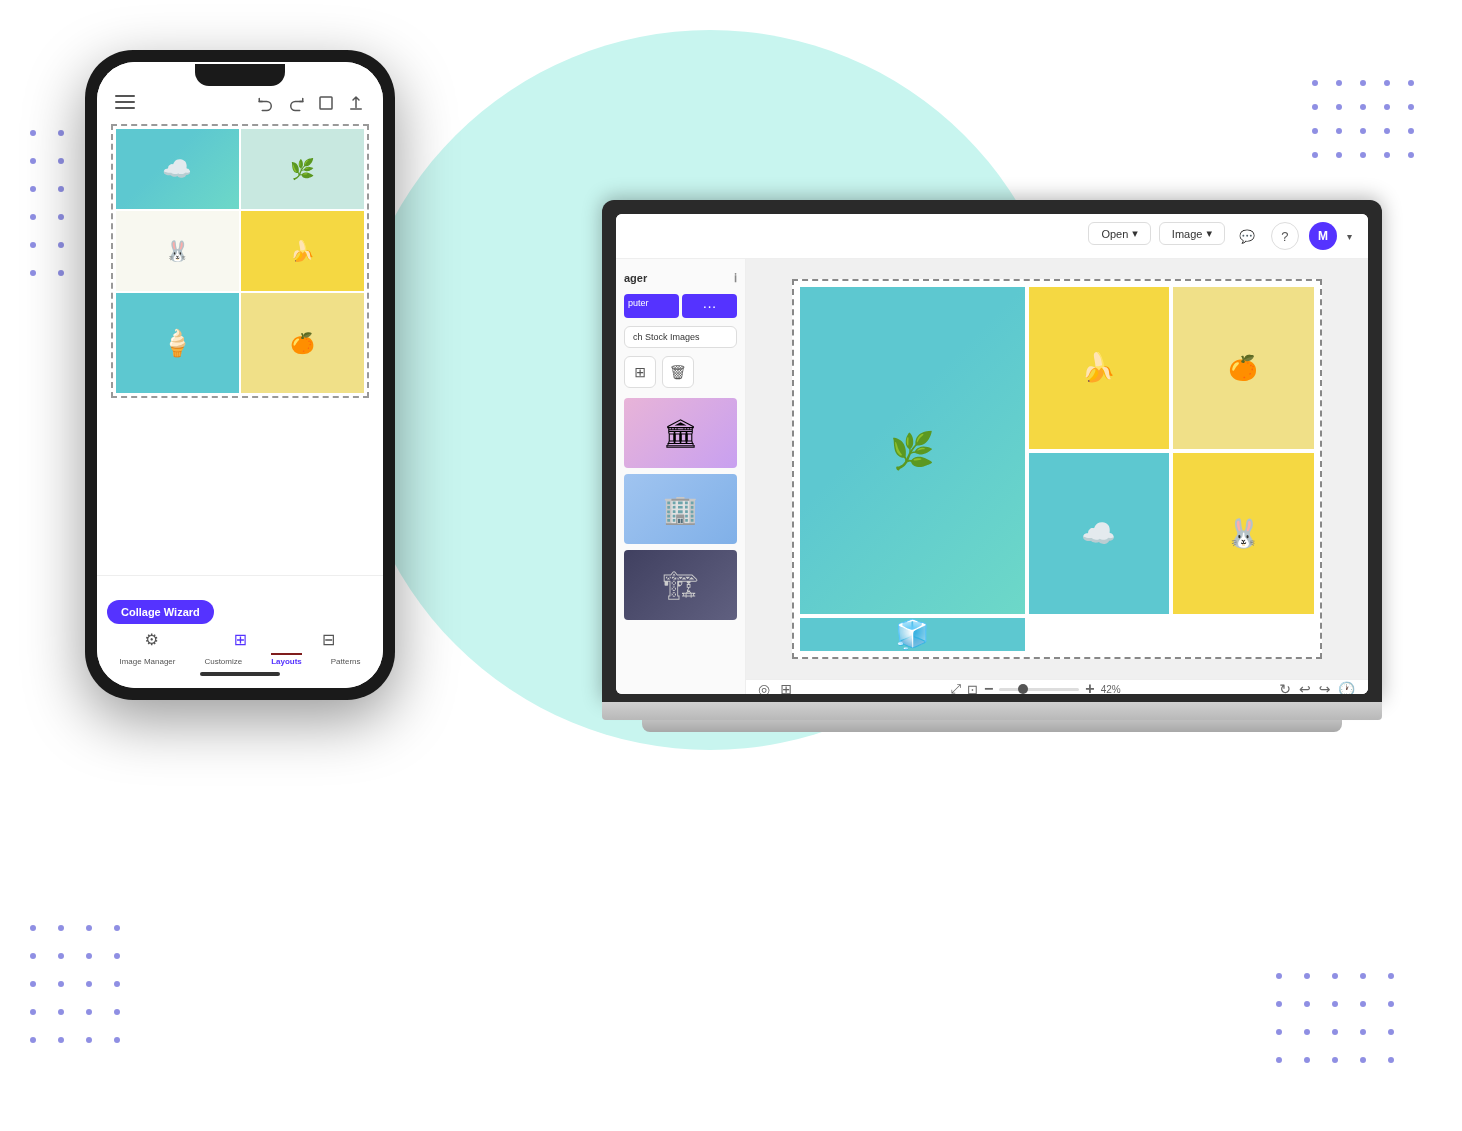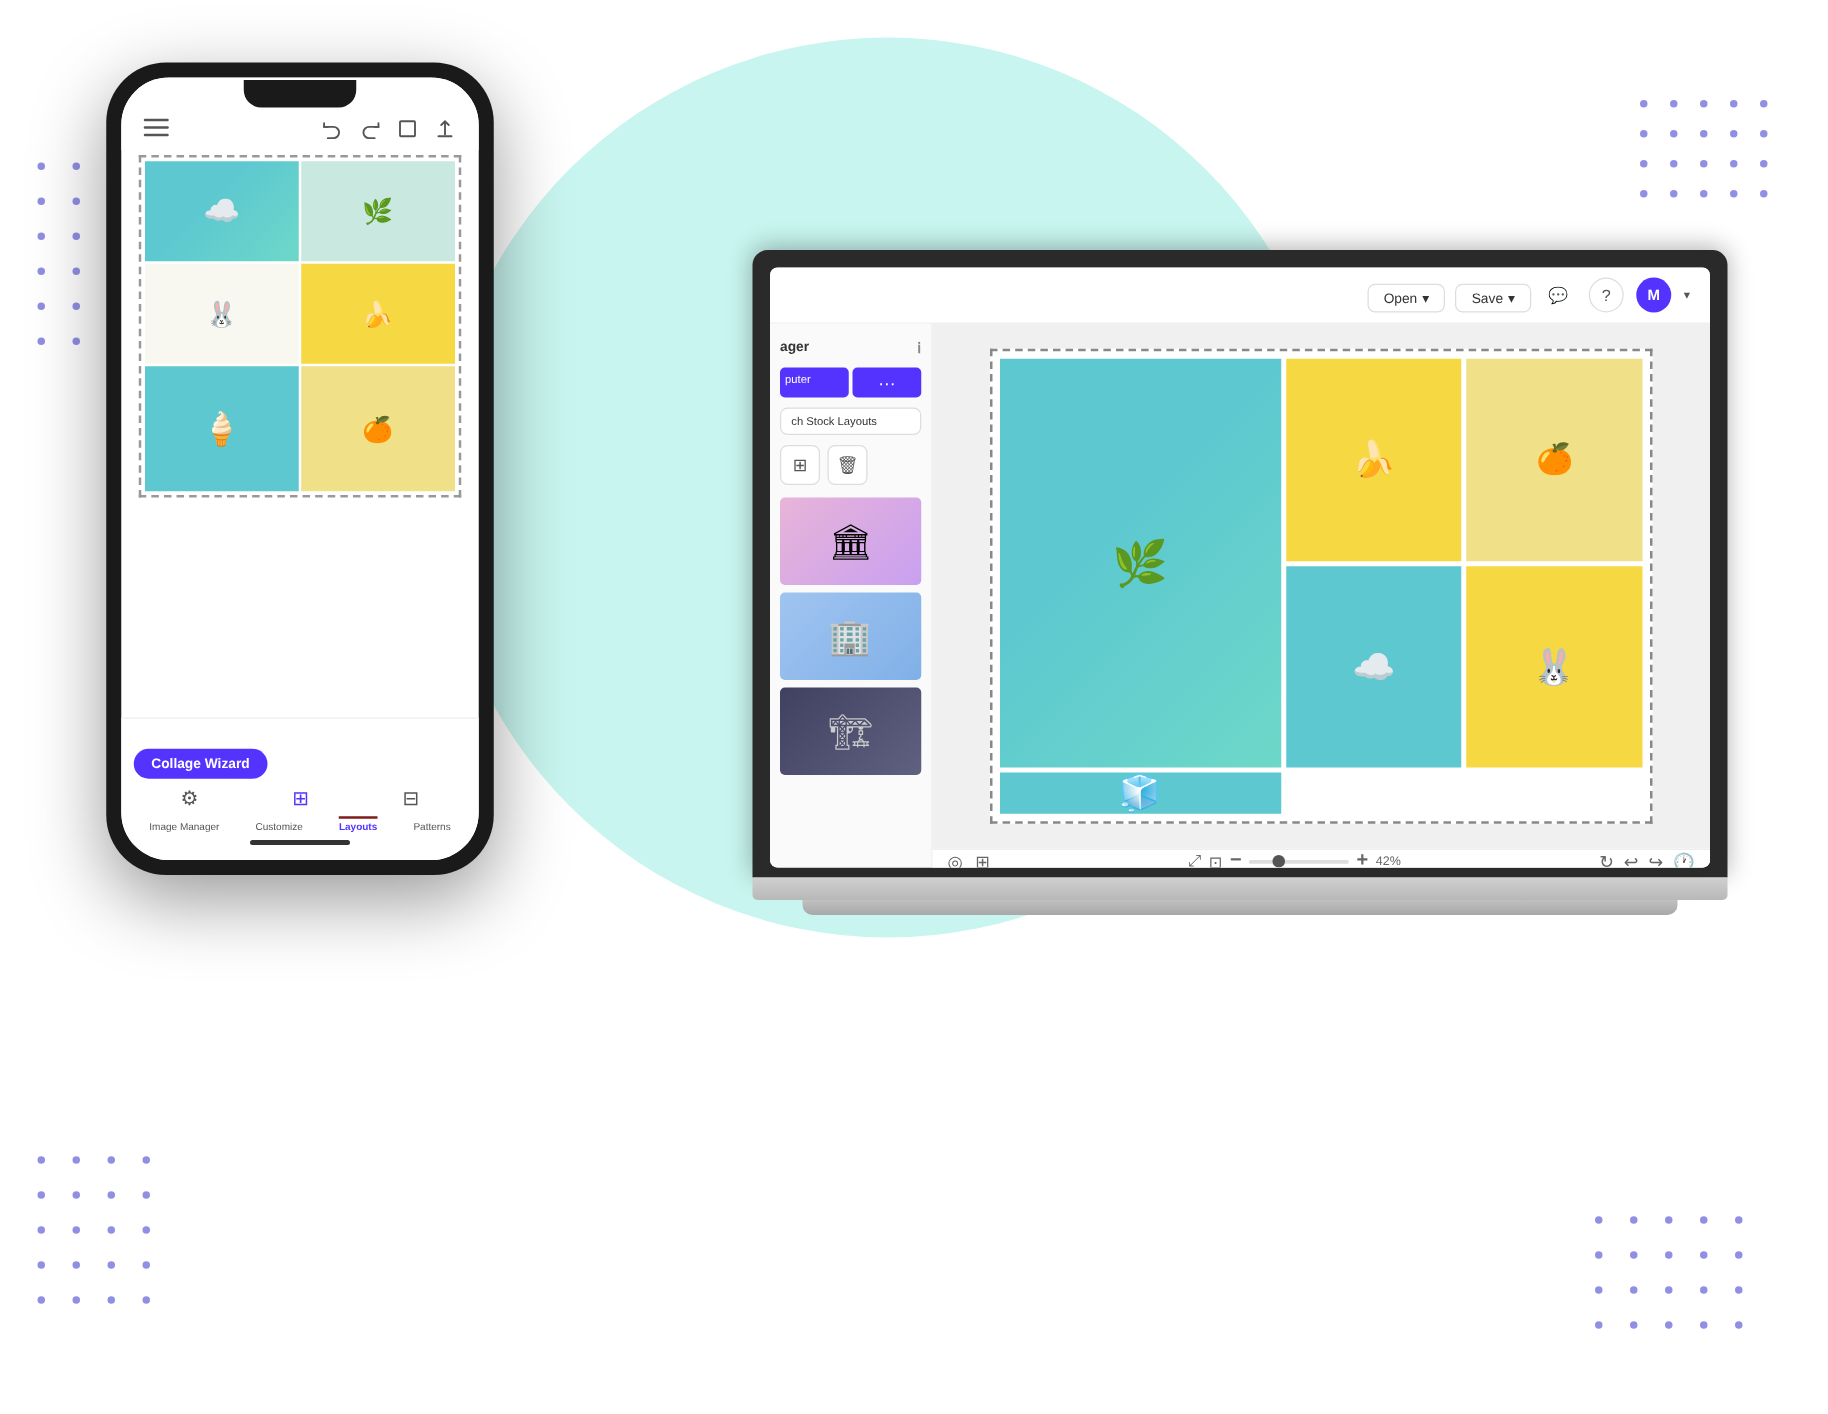--- a/index.html
+++ b/index.html
@@ -203,21 +203,21 @@
     .laptop-bottom {
       background: linear-gradient(180deg, #c0c0c0 0%, #a8a8a8 100%);
       height: 12px;
       border-radius: 0 0 8px 8px;
       margin: 0 40px;
     }
 
     
     .laptop-topbar {
       display: flex;
-      align-items: flex-end;
+      align-items: flex-start;
       padding: 8px 16px;
       border-bottom: 1px solid #eee;
       gap: 8px;
       background: #fff;
     }
 
     .laptop-topbar-left {
       display: flex;
       gap: 6px;
       font-size: 11px;
@@ -792,21 +792,21 @@
       <div class="laptop-topbar">
         <div class="laptop-topbar-left">
           
         </div>
         <div class="laptop-topbar-spacer"></div>
         <button class="laptop-btn">
           <span>Open</span>
           <span>▾</span>
         </button>
         <button class="laptop-btn">
-          <span>Save</span>
+          <span>Image</span>
           <span>▾</span>
         </button>
         <div class="laptop-topbar-right">
           <div class="laptop-icon-btn">💬</div>
           <div class="laptop-icon-btn" style="border:1px solid #ddd; border-radius:50%;">?</div>
           <div class="laptop-avatar">M</div>
           <div style="font-size:10px; color:#555;">▾</div>
         </div>
       </div>
 
@@ -814,21 +814,21 @@
 
         <div class="laptop-left-panel">
           <div class="panel-title">
             <span>ager</span>
             <span style="font-size:12px; color:#888;">ℹ</span>
           </div>
           <div class="panel-tabs">
             <div class="panel-tab panel-tab-active">puter</div>
             <div class="panel-tab panel-tab-dots">···</div>
           </div>
-          <button class="panel-search-btn">ch Stock Layouts</button>
+          <button class="panel-search-btn">ch Stock Images</button>
           <div class="panel-action-row">
             <div class="panel-action-btn">⊞</div>
             <div class="panel-action-btn">🗑</div>
           </div>
           
           <div class="panel-thumb thumb-building-pink">
             <span style="font-size:28px; filter:grayscale(0.2);">🏛</span>
           </div>
           <div class="panel-thumb thumb-building-blue">
             <span style="font-size:28px;">🏢</span>

